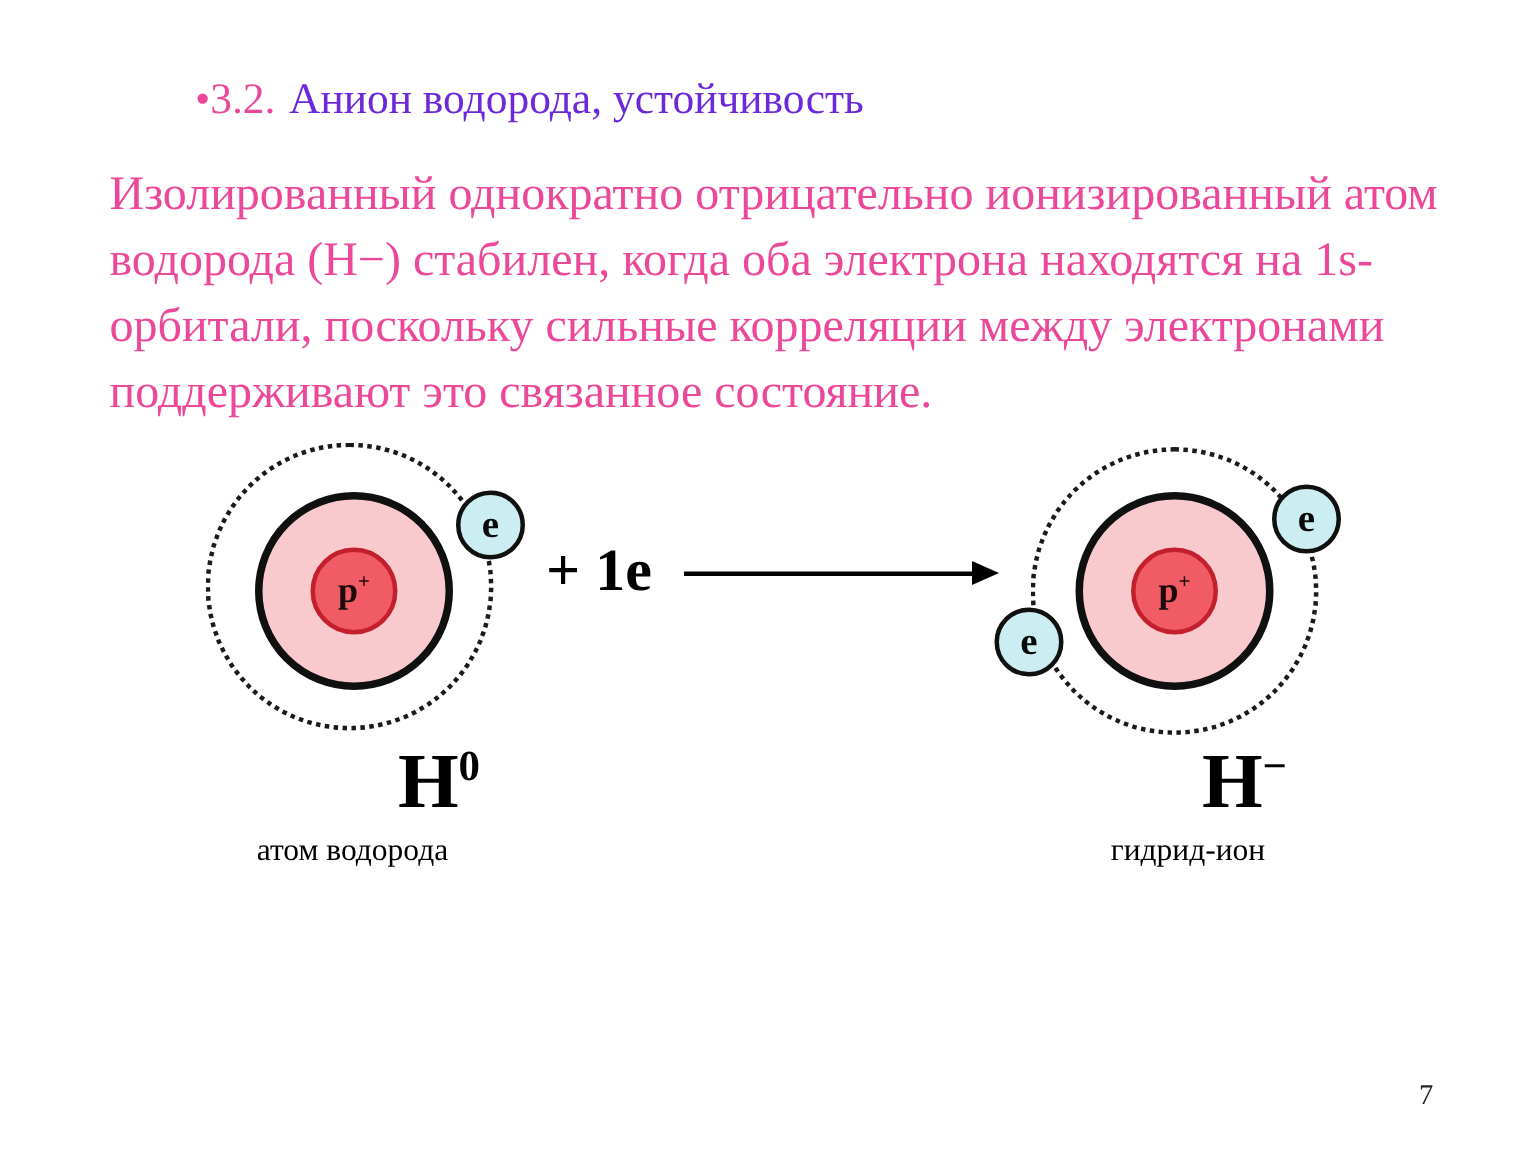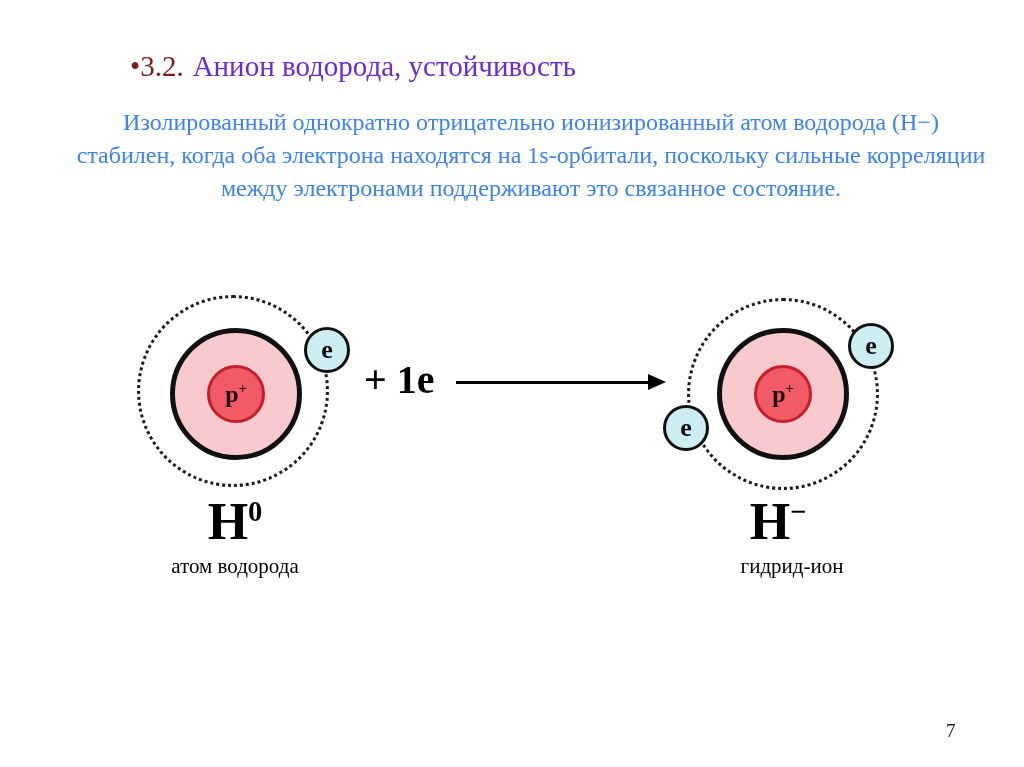--- a/index.html
+++ b/index.html
@@ -8,27 +8,27 @@
     background: #ffffff;
     font-family: "Liberation Serif", serif;
     color: #000;
     position: relative;
     overflow: hidden;
   }
   .slide { position: absolute; inset: 0; }
 
   
   .title { position: absolute; left: 130px; top: 50px; font-size: 29px; white-space: nowrap; }
-  .title .num { color: #7f1d1d; }
+  .title .num { color: #ec4899; }
   .title .text { color: #6d28d9; margin-left: 9px; }
 
   
   .paragraph {
     position: absolute; left: 73px; top: 106px; width: 916px;
-    font-size: 24px; line-height: 1.38; color: #3b82f6; text-align: center;
+    font-size: 32px; line-height: 1.38; color: #ec4899;
   }
 
   
   .circle { box-sizing: border-box; border-radius: 50%; position: absolute; }
   .orbit  { border: 3px dotted #1a1a1a; width: 192px; height: 192px; }
   .shell  { border: 5px solid #101010; background: #f8cacd; width: 132px; height: 132px; }
   .nucleus{
     border: 3px solid #c41f2d; background: #f15b66; width: 58px; height: 58px;
     display: flex; align-items: center; justify-content: center;
     font-weight: bold; font-size: 24px; color: #1c0a0c;
@@ -54,21 +54,21 @@
   .electron-right-1 { left: 848px; top: 323px; }
   .electron-right-2 { left: 663px; top: 405px; }
 
   
   .plus-e { position: absolute; left: 364px; top: 356px; font-size: 40px; font-weight: bold; }
   .arrow-line { position: absolute; left: 456px; top: 381px; width: 196px; height: 0; border-top: 3px solid #000; }
   .arrow-head { position: absolute; left: 648px; top: 374px; width: 0; height: 0;
                 border-left: 18px solid #000; border-top: 8px solid transparent; border-bottom: 8px solid transparent; }
 
   
-  .symbol { position: absolute; font-size: 52px; font-weight: bold; text-align: center; }
+  .symbol { position: absolute; font-size: 52px; font-weight: bold; text-align: right; }
   .symbol sup { font-size: 55%; }
   .symbol-left  { left: 150px; top: 492px; width: 170px; }
   .symbol-right { left: 698px; top: 492px; width: 160px; }
   .caption { position: absolute; font-size: 21px; text-align: center; }
   .caption-left  { left: 118px; top: 554px; width: 234px; }
   .caption-right { left: 692px; top: 554px; width: 200px; text-align: center; }
 
   
   .page-number { position: absolute; left: 946px; top: 720px; font-size: 19px; color: #222; }
 </style>

